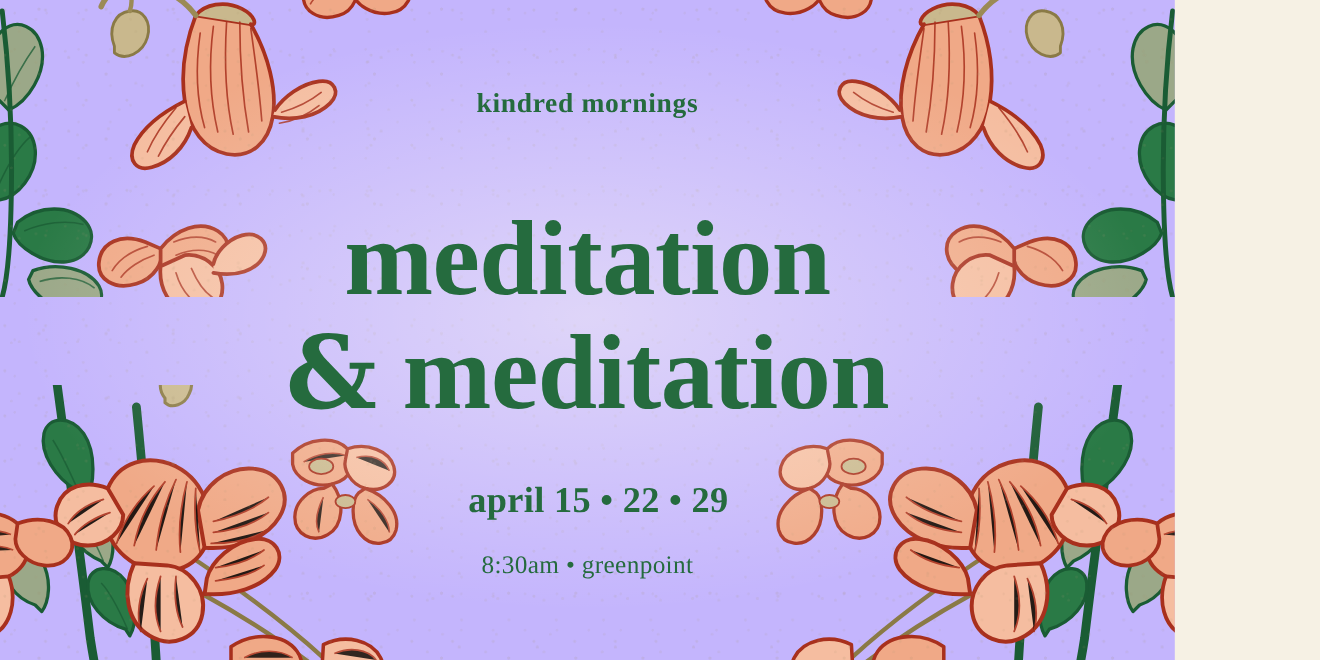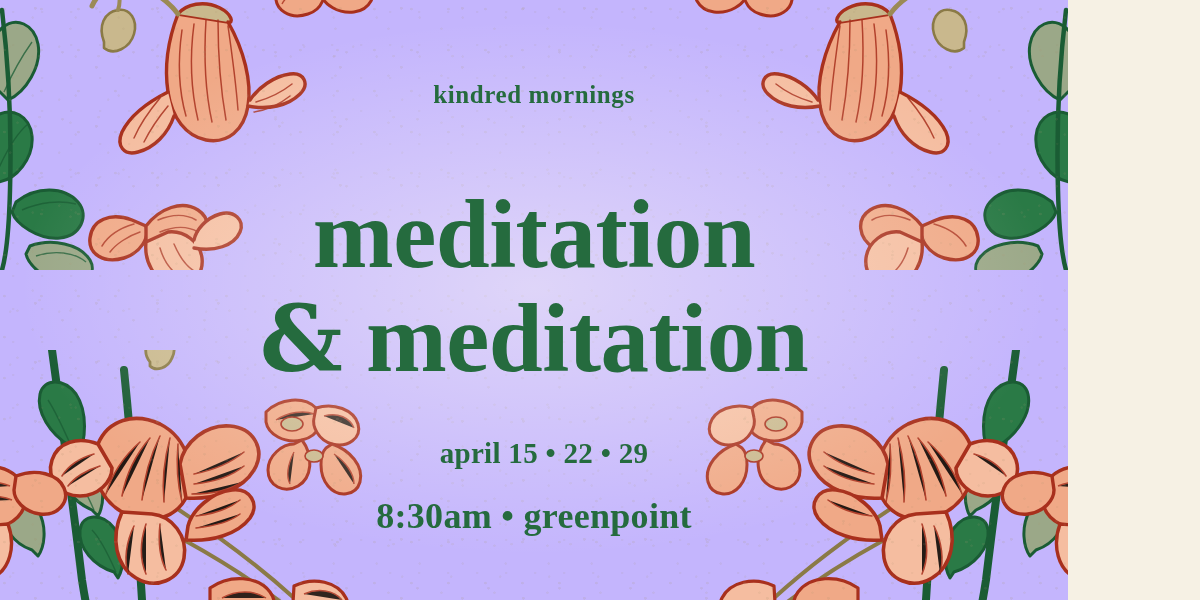--- a/index.html
+++ b/index.html
@@ -49,22 +49,22 @@
     font-size:25px;letter-spacing:.6px;font-weight:700;
     color:#256b3e;line-height:1;
   }
   .title{
     font-size:97px;line-height:.99;font-weight:700;
     color:#256b3e;letter-spacing:-.5px;
   }
   .t1{margin-top:80px;}
   .t2{margin-top:8px;}
   .amp{font-family:"DejaVu Serif", serif;font-weight:700;font-size:92px;}
-  .meta1{margin-top:52px;font-size:29px;font-weight:700;color:#256b3e;letter-spacing:.3px;line-height:1;margin-left:20px;}
-  .meta2{margin-top:30px;font-size:36px;font-weight:700;color:#256b3e;letter-spacing:.3px;line-height:1;}
+  .meta1{margin-top:52px;font-size:33px;font-weight:700;color:#256b3e;letter-spacing:.3px;line-height:1;margin-left:20px;}
+  .meta2{margin-top:30px;font-size:23px;font-weight:400;color:#256b3e;letter-spacing:.3px;line-height:1;}
 </style>
 </head>
 <body>
 
 <div id="poster">
 
   <div class="art" id="tl">
   <svg width="400" height="300" viewBox="0 0 400 300">
     <g fill="none" stroke="#a8301d" stroke-width="3.4" stroke-linecap="round" stroke-linejoin="round">
 

